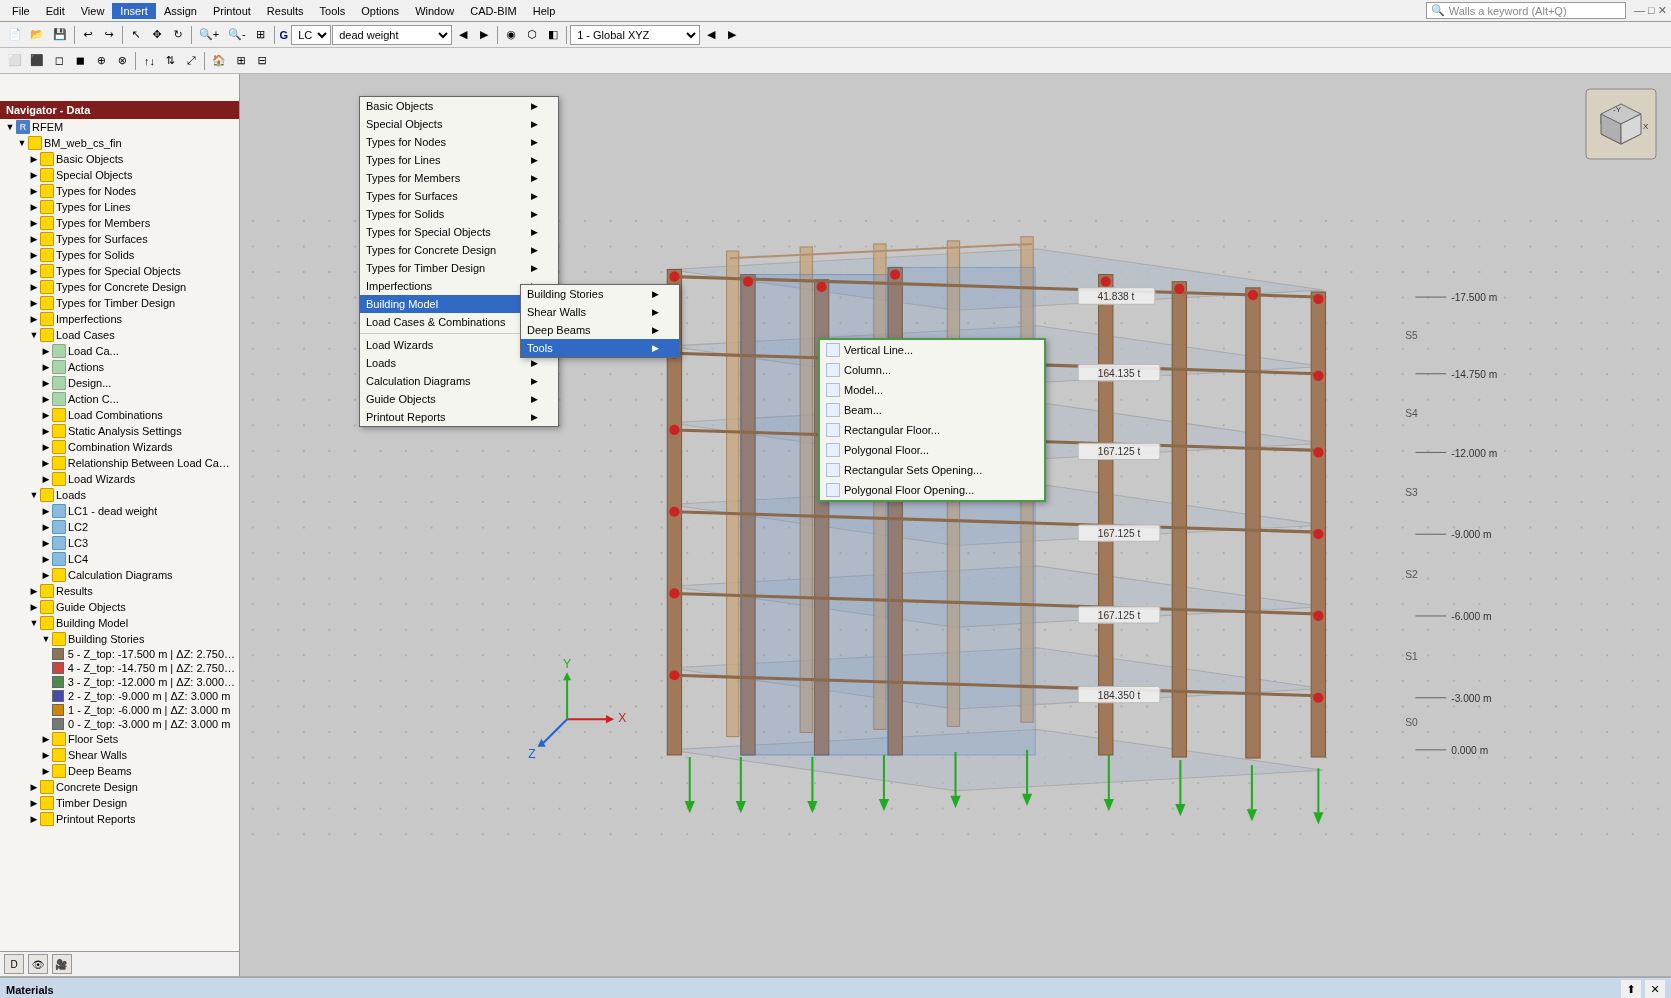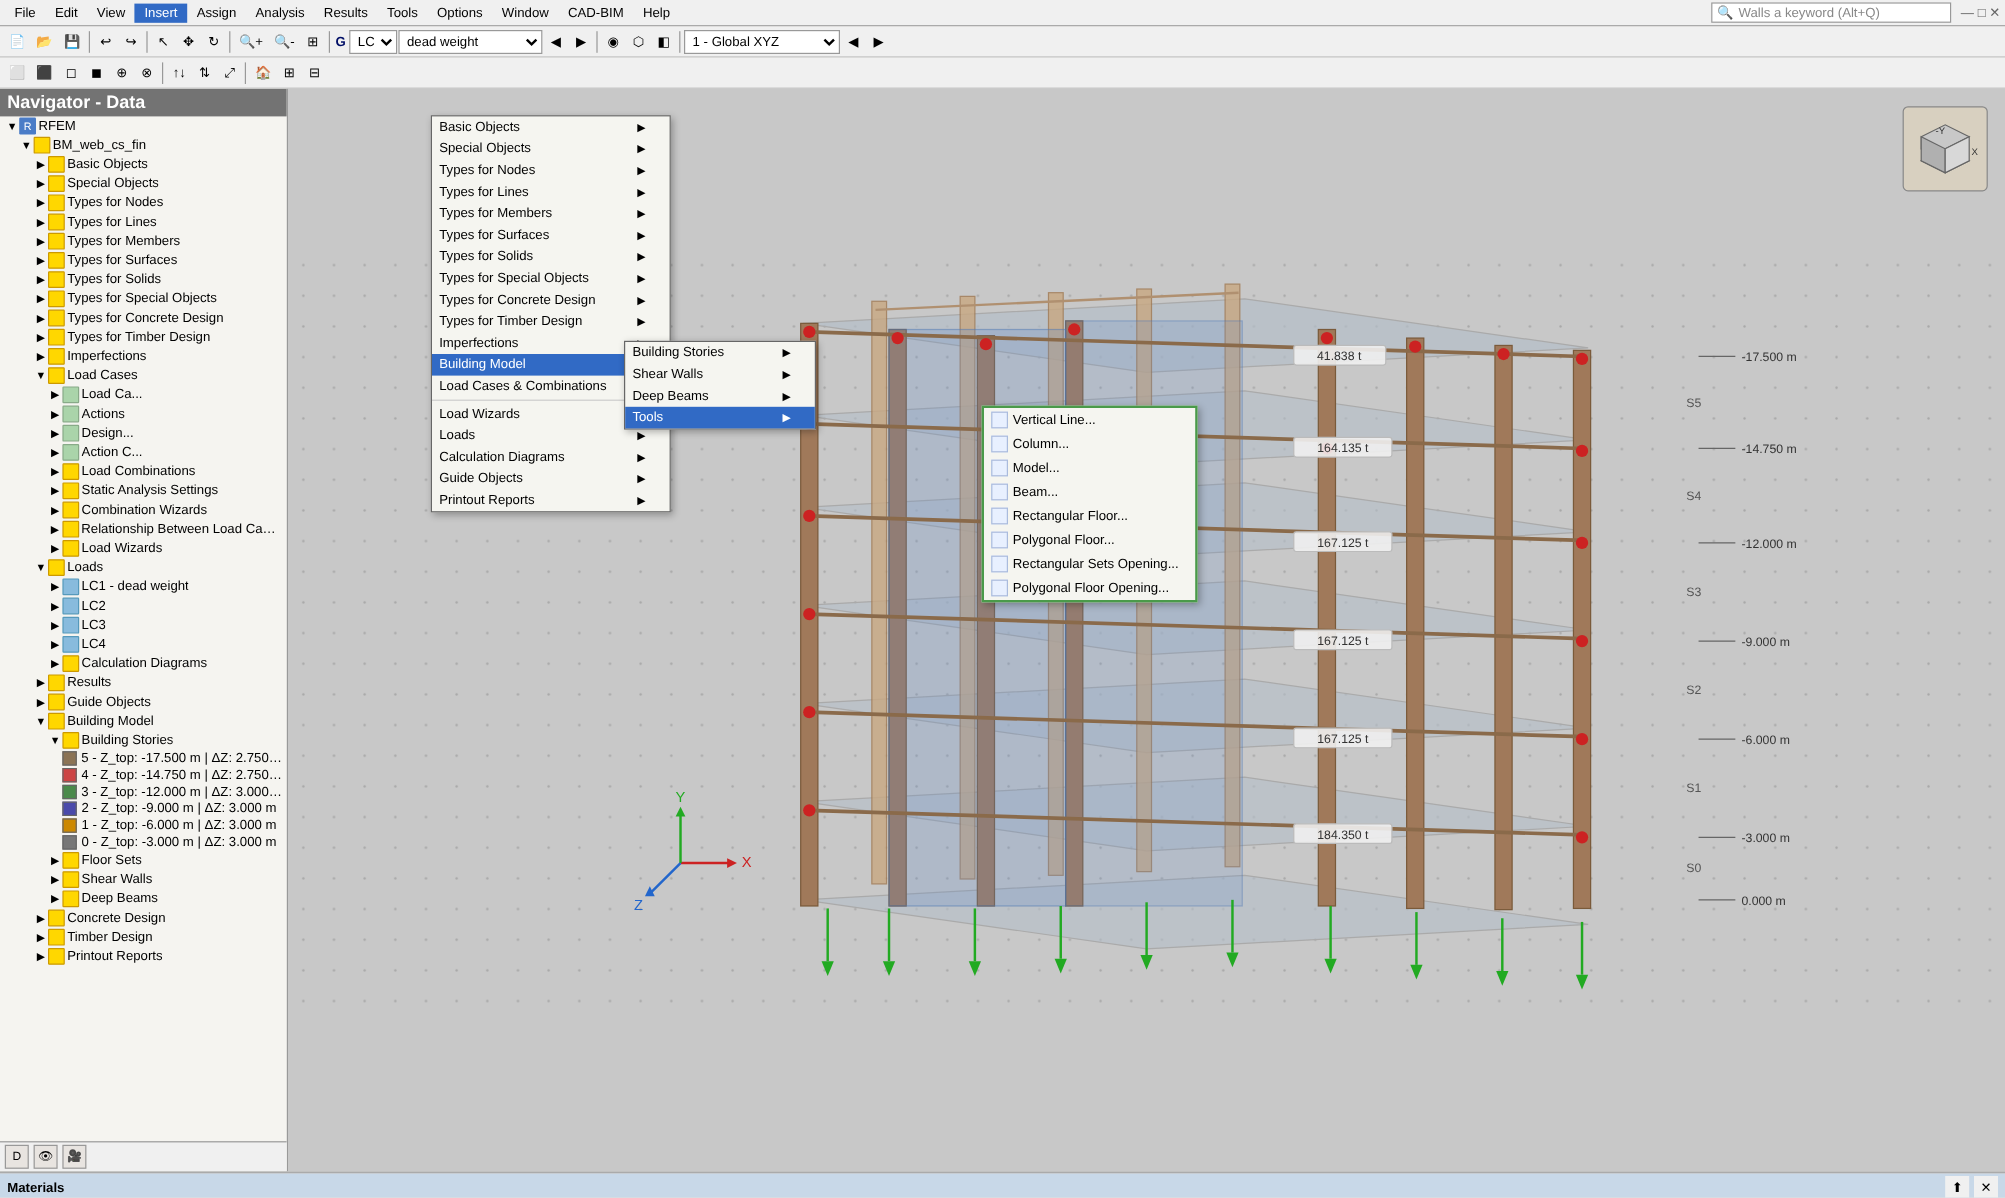--- a/index.html
+++ b/index.html
@@ -16,21 +16,21 @@
     .toolbar { background: #f0f0f0; border-bottom: 1px solid #bbb; display: flex; align-items: center; padding: 2px 4px; min-height: 26px; flex-wrap: wrap; gap: 1px; }
     .tb-btn { background: #f0f0f0; border: 1px solid transparent; padding: 2px 3px; cursor: pointer; display: inline-flex; align-items: center; font-size: 11px; min-width: 20px; justify-content: center; }
     .tb-sep { width: 1px; height: 18px; background: #999; margin: 0 2px; }
     .tb-select { font-size: 11px; border: 1px solid #999; background: #fff; padding: 1px 2px; height: 20px; }
 
     
     #main { display: flex; height: calc(998px - 22px - 52px - 22px); }
 
     
     #navigator { width: 240px; background: #f5f4f0; border-right: 1px solid #999; display: flex; flex-direction: column; overflow: hidden; }
-    #nav-header { background: #737373; color: #fff; padding: 3px 6px; font-size: 15px; font-weight: bold; }
+    #nav-header { background: #7f1d1d; color: #fff; padding: 3px 6px; font-size: 11px; font-weight: bold; margin-top: 27px; }
     #nav-tree { flex: 1; overflow-y: auto; overflow-x: hidden; font-size: 11px; }
     .tree-item { display: flex; align-items: center; padding: 1px 4px; cursor: pointer; white-space: nowrap; }
     .tree-indent { display: inline-block; }
     .tree-arrow { display: inline-block; width: 12px; text-align: center; font-size: 9px; cursor: pointer; }
     .tree-icon { display: inline-block; width: 14px; height: 14px; margin-right: 2px; border-radius: 1px; flex-shrink: 0; }
     .tree-label { white-space: nowrap; overflow: hidden; text-overflow: ellipsis; }
     .color-box { width: 12px; height: 12px; border: 1px solid #666; flex-shrink: 0; margin-right: 4px; }
 
     
     #viewport { flex: 1; background: #e8e8e8; position: relative; overflow: hidden; }
@@ -68,21 +68,21 @@
   </style>
 </head>
 <body>
 
 <div id="menubar">
   <span class="menu-item">File</span>
   <span class="menu-item">Edit</span>
   <span class="menu-item">View</span>
   <span class="menu-item active">Insert</span>
   <span class="menu-item">Assign</span>
-  <span class="menu-item">Analysis</span>
+  <span class="menu-item">Printout</span>
   <span class="menu-item">Results</span>
   <span class="menu-item">Tools</span>
   <span class="menu-item">Options</span>
   <span class="menu-item">Window</span>
   <span class="menu-item">CAD-BIM</span>
   <span class="menu-item">Help</span>
   <span class="menu-spacer"></span>
   <div class="menu-search">
     <span style="margin-right:4px;">🔍</span>
     <span>Walls a keyword (Alt+Q)</span>
@@ -682,21 +682,21 @@
       <div class="ctx-item">
         <span>Deep Beams</span>
         <span class="ctx-arrow">▶</span>
       </div>
       <div class="ctx-item active">
         <span>Tools</span>
         <span class="ctx-arrow">▶</span>
       </div>
     </div>
 
-    <div class="ctx-menu" id="menu-tools-submenu" style="width:180px; border: 2px solid #4a9a4a;">
+    <div class="ctx-menu" id="menu-tools-submenu" style="width:228px; border: 2px solid #4a9a4a;">
       <div class="ctx-item">
         <div class="ctx-item-row">
           <span class="ctx-icon" style="background:#e8f0ff; border-color:#aabbdd;"></span>
           <span>Vertical Line...</span>
         </div>
       </div>
       <div class="ctx-item">
         <div class="ctx-item-row">
           <span class="ctx-icon" style="background:#e8f0ff; border-color:#aabbdd;"></span>
           <span>Column...</span>

